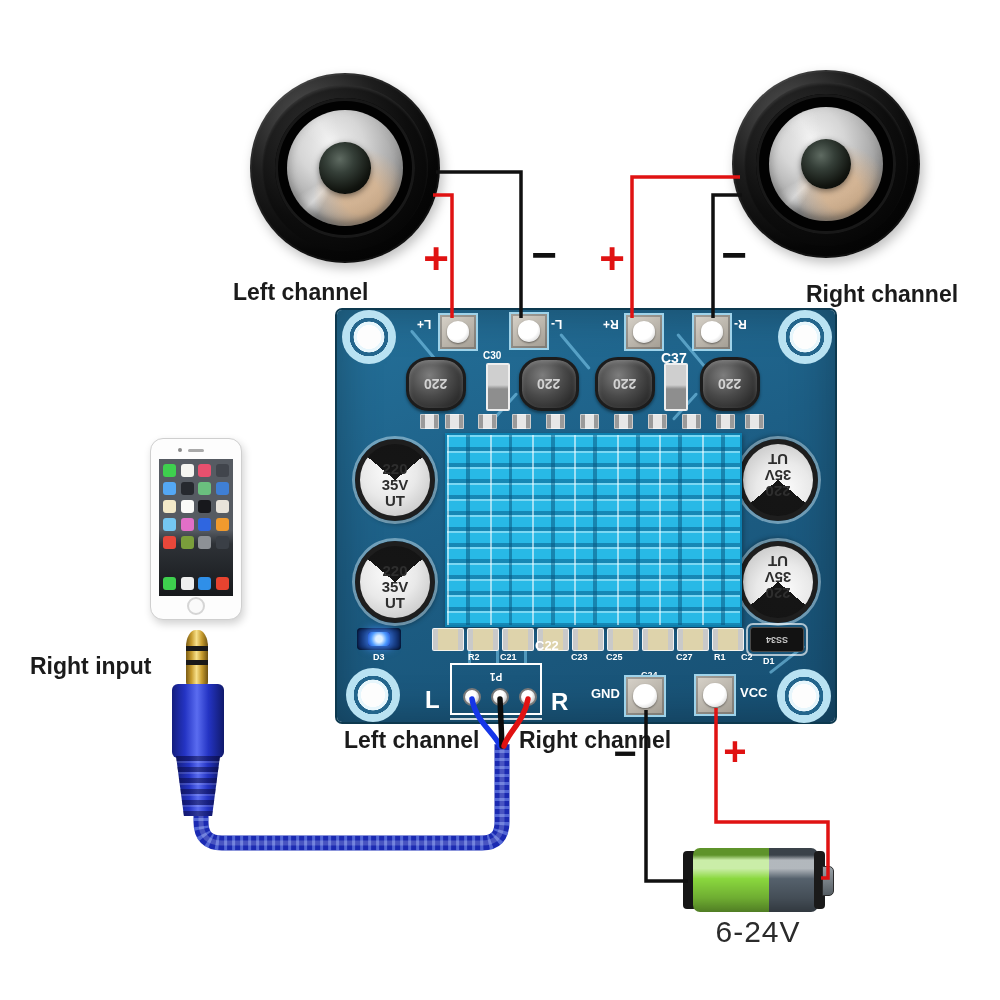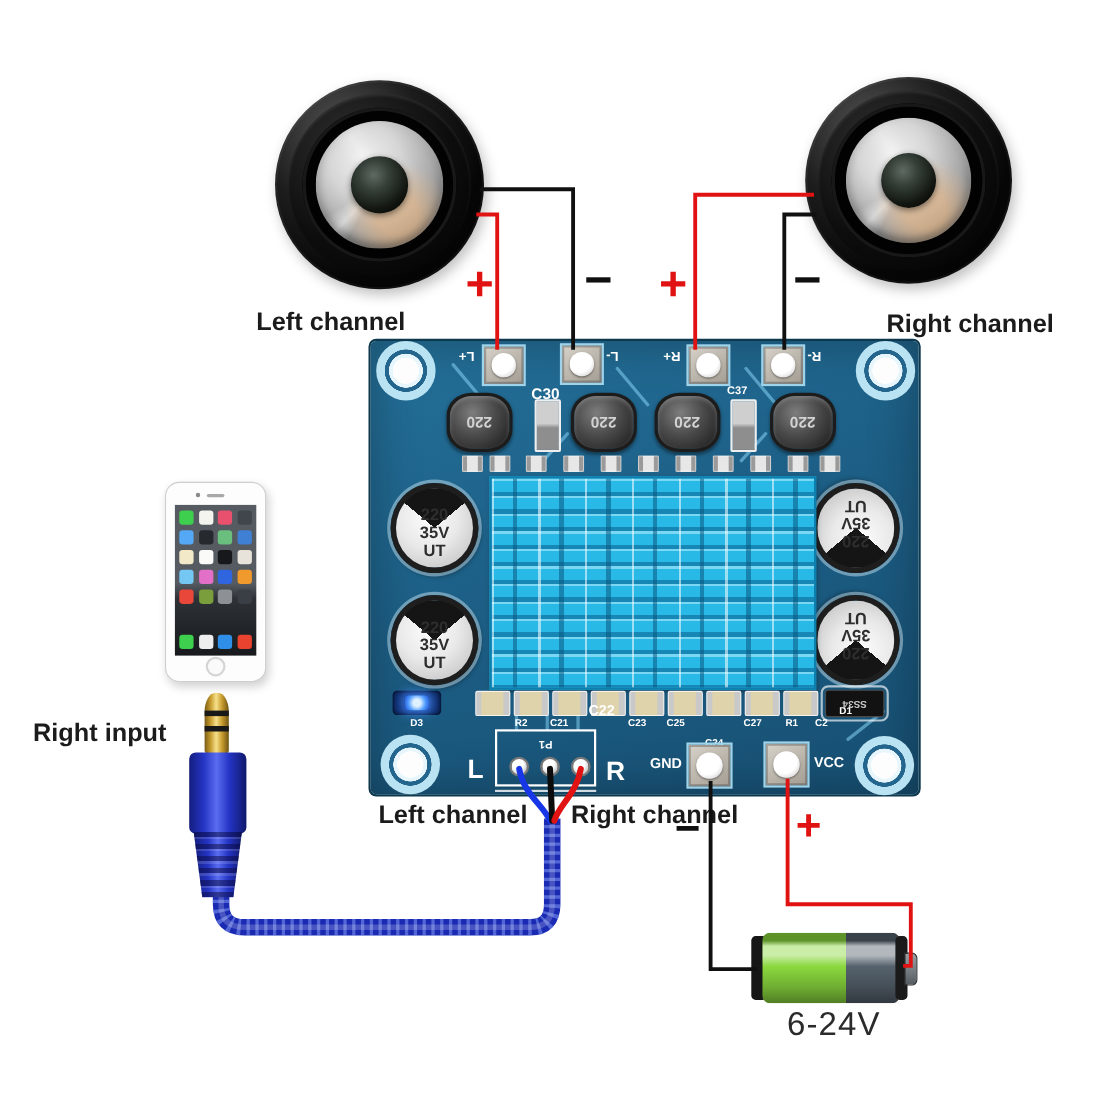--- a/index.html
+++ b/index.html
@@ -192,23 +192,23 @@
   <div class="ind" style="left:182px;top:47px">
       <span class="flip">220</span>
     </div>
   <div class="ind" style="left:258px;top:47px">
       <span class="flip">220</span>
     </div>
   <div class="ind" style="left:363px;top:47px">
       <span class="flip">220</span>
     </div>
 
-  <span class="silk" style="left:146px;top:41px;font-size:14px">C30</span>
+  <span class="silk" style="left:146px;top:41px;font-size:10px">C30</span>
   <div class="vcap" style="left:149px;top:53px"></div>
-  <span class="silk" style="left:324px;top:41px;font-size:10px">C37</span>
+  <span class="silk" style="left:324px;top:41px;font-size:14px">C37</span>
   <div class="vcap" style="left:327px;top:53px"></div>
 
   <div class="smdt" style="left:83px;top:104px"></div>
   <div class="smdt" style="left:108px;top:104px"></div>
   <div class="smdt" style="left:141px;top:104px"></div>
   <div class="smdt" style="left:175px;top:104px"></div>
   <div class="smdt" style="left:209px;top:104px"></div>
   <div class="smdt" style="left:243px;top:104px"></div>
   <div class="smdt" style="left:277px;top:104px"></div>
   <div class="smdt" style="left:311px;top:104px"></div>
@@ -258,21 +258,21 @@
   <span class="silk" style="left:36px;top:343px;font-size:9px">D3</span>
   <span class="silk" style="left:131px;top:343px;font-size:9px">R2</span>
   <span class="silk" style="left:163px;top:343px;font-size:9px">C21</span>
   <span class="silk" style="left:198px;top:329px;font-size:13px">C22</span>
   <span class="silk" style="left:234px;top:343px;font-size:9px">C23</span>
   <span class="silk" style="left:269px;top:343px;font-size:9px">C25</span>
   <span class="silk" style="left:304px;top:361px;font-size:9px">C24</span>
   <span class="silk" style="left:339px;top:343px;font-size:9px">C27</span>
   <span class="silk" style="left:377px;top:343px;font-size:9px">R1</span>
   <span class="silk" style="left:404px;top:343px;font-size:9px">C2</span>
-  <span class="silk" style="left:426px;top:332px;font-size:9px">D1</span>
+  <span class="silk" style="left:426px;top:347px;font-size:9px">D1</span>
 
   <div class="hdr">
     <span class="silk flip" style="left:38px;top:6px;font-size:10px">P1</span>
     <div class="pin" style="left:11px;top:23px"></div>
     <div class="pin" style="left:39px;top:23px"></div>
     <div class="pin" style="left:67px;top:23px"></div>
   </div>
   <div style="position:absolute;left:113px;top:408px;width:92px;height:2px;background:rgba(255,255,255,.8)"></div>
   <span class="silk" style="left:88px;top:378px;font-size:24px">L</span>
   <span class="silk" style="left:214px;top:380px;font-size:24px">R</span>

